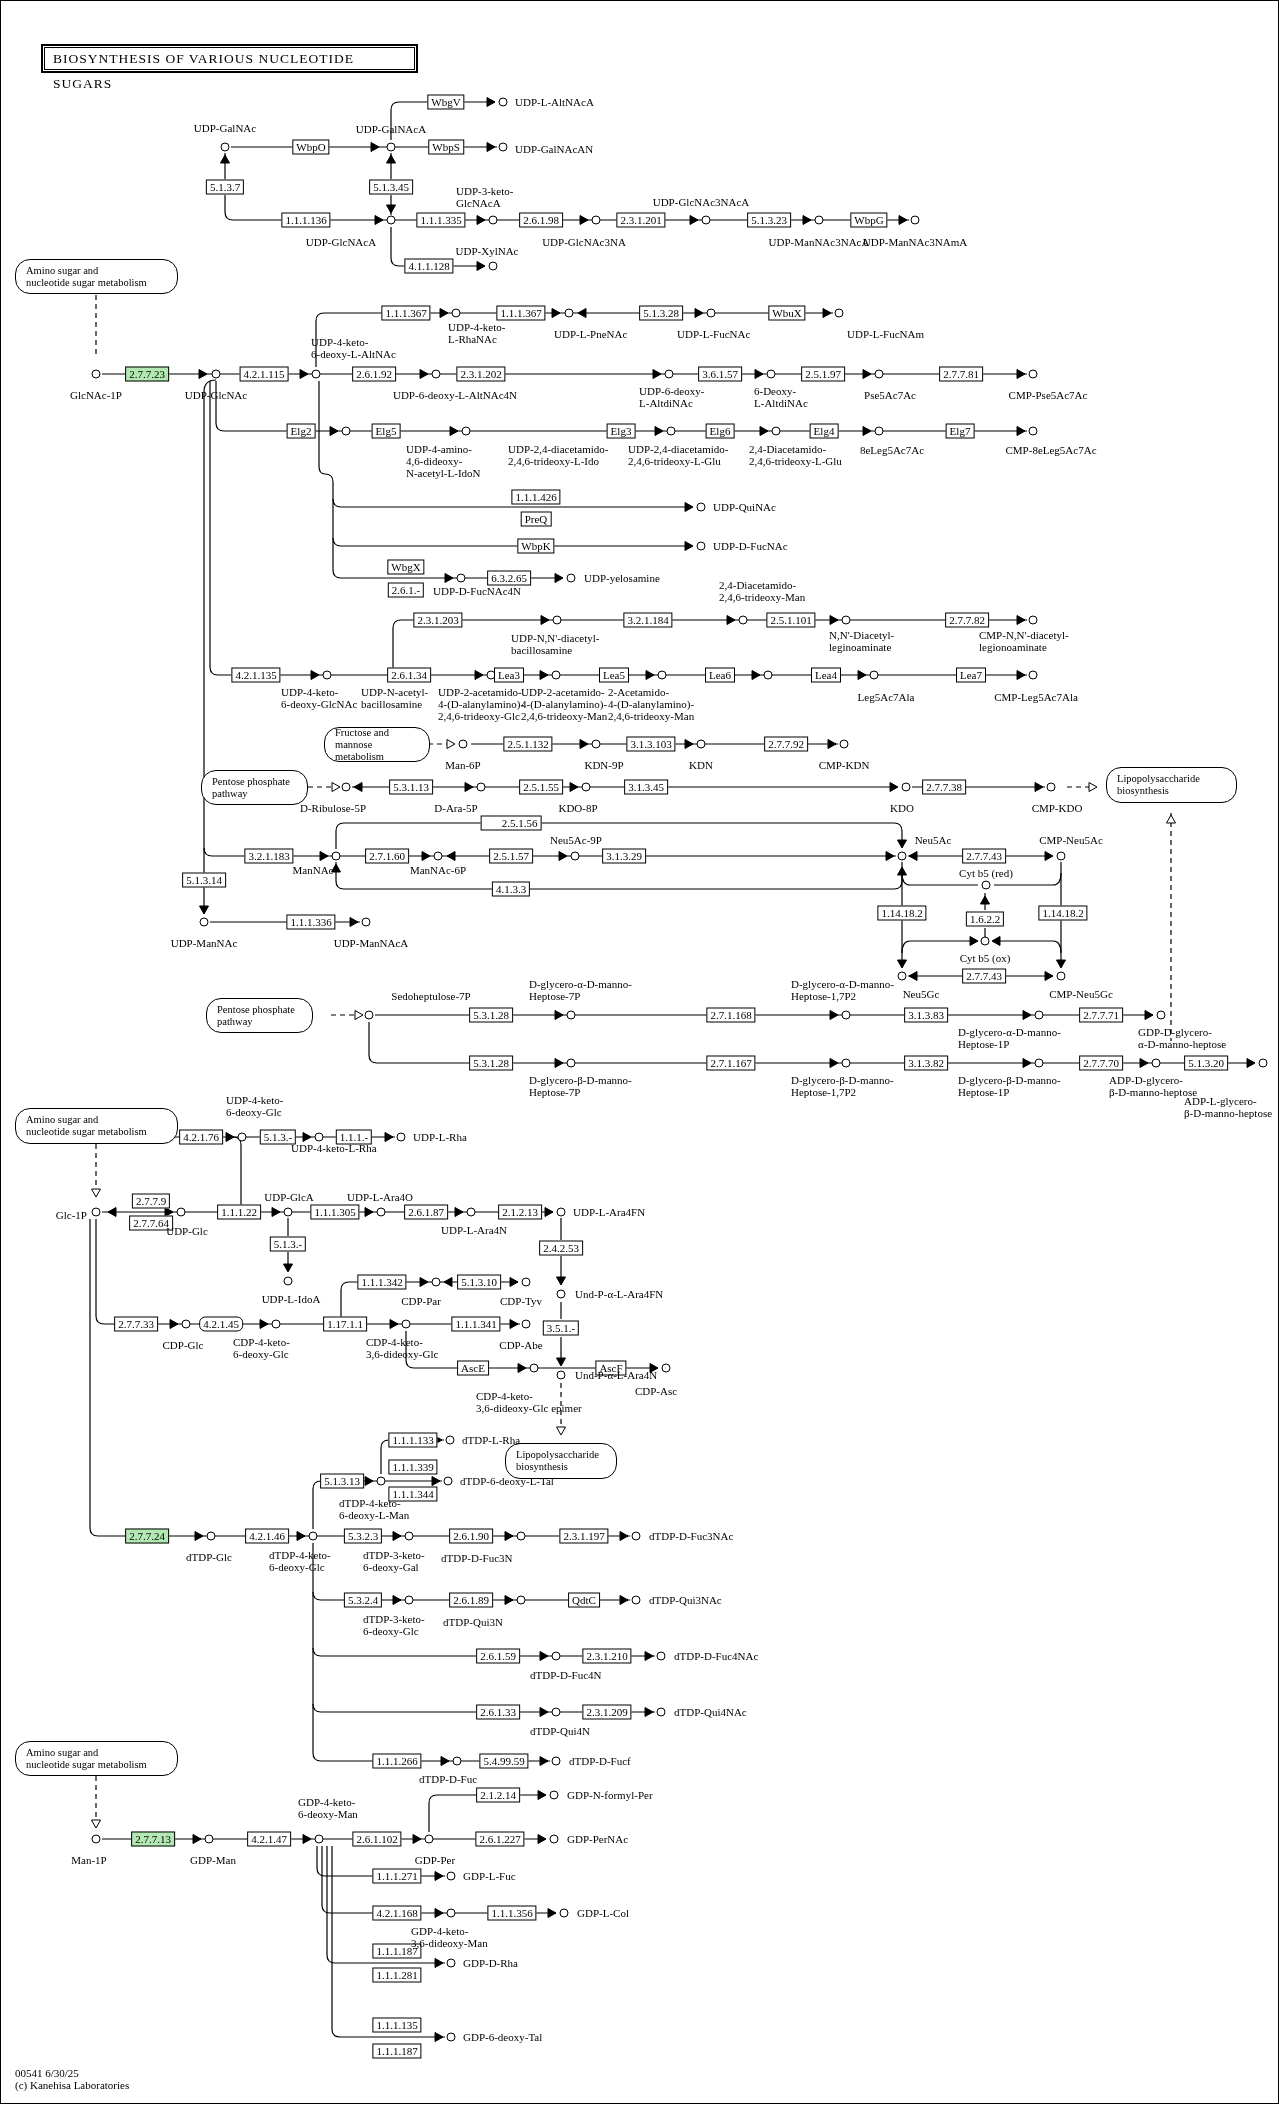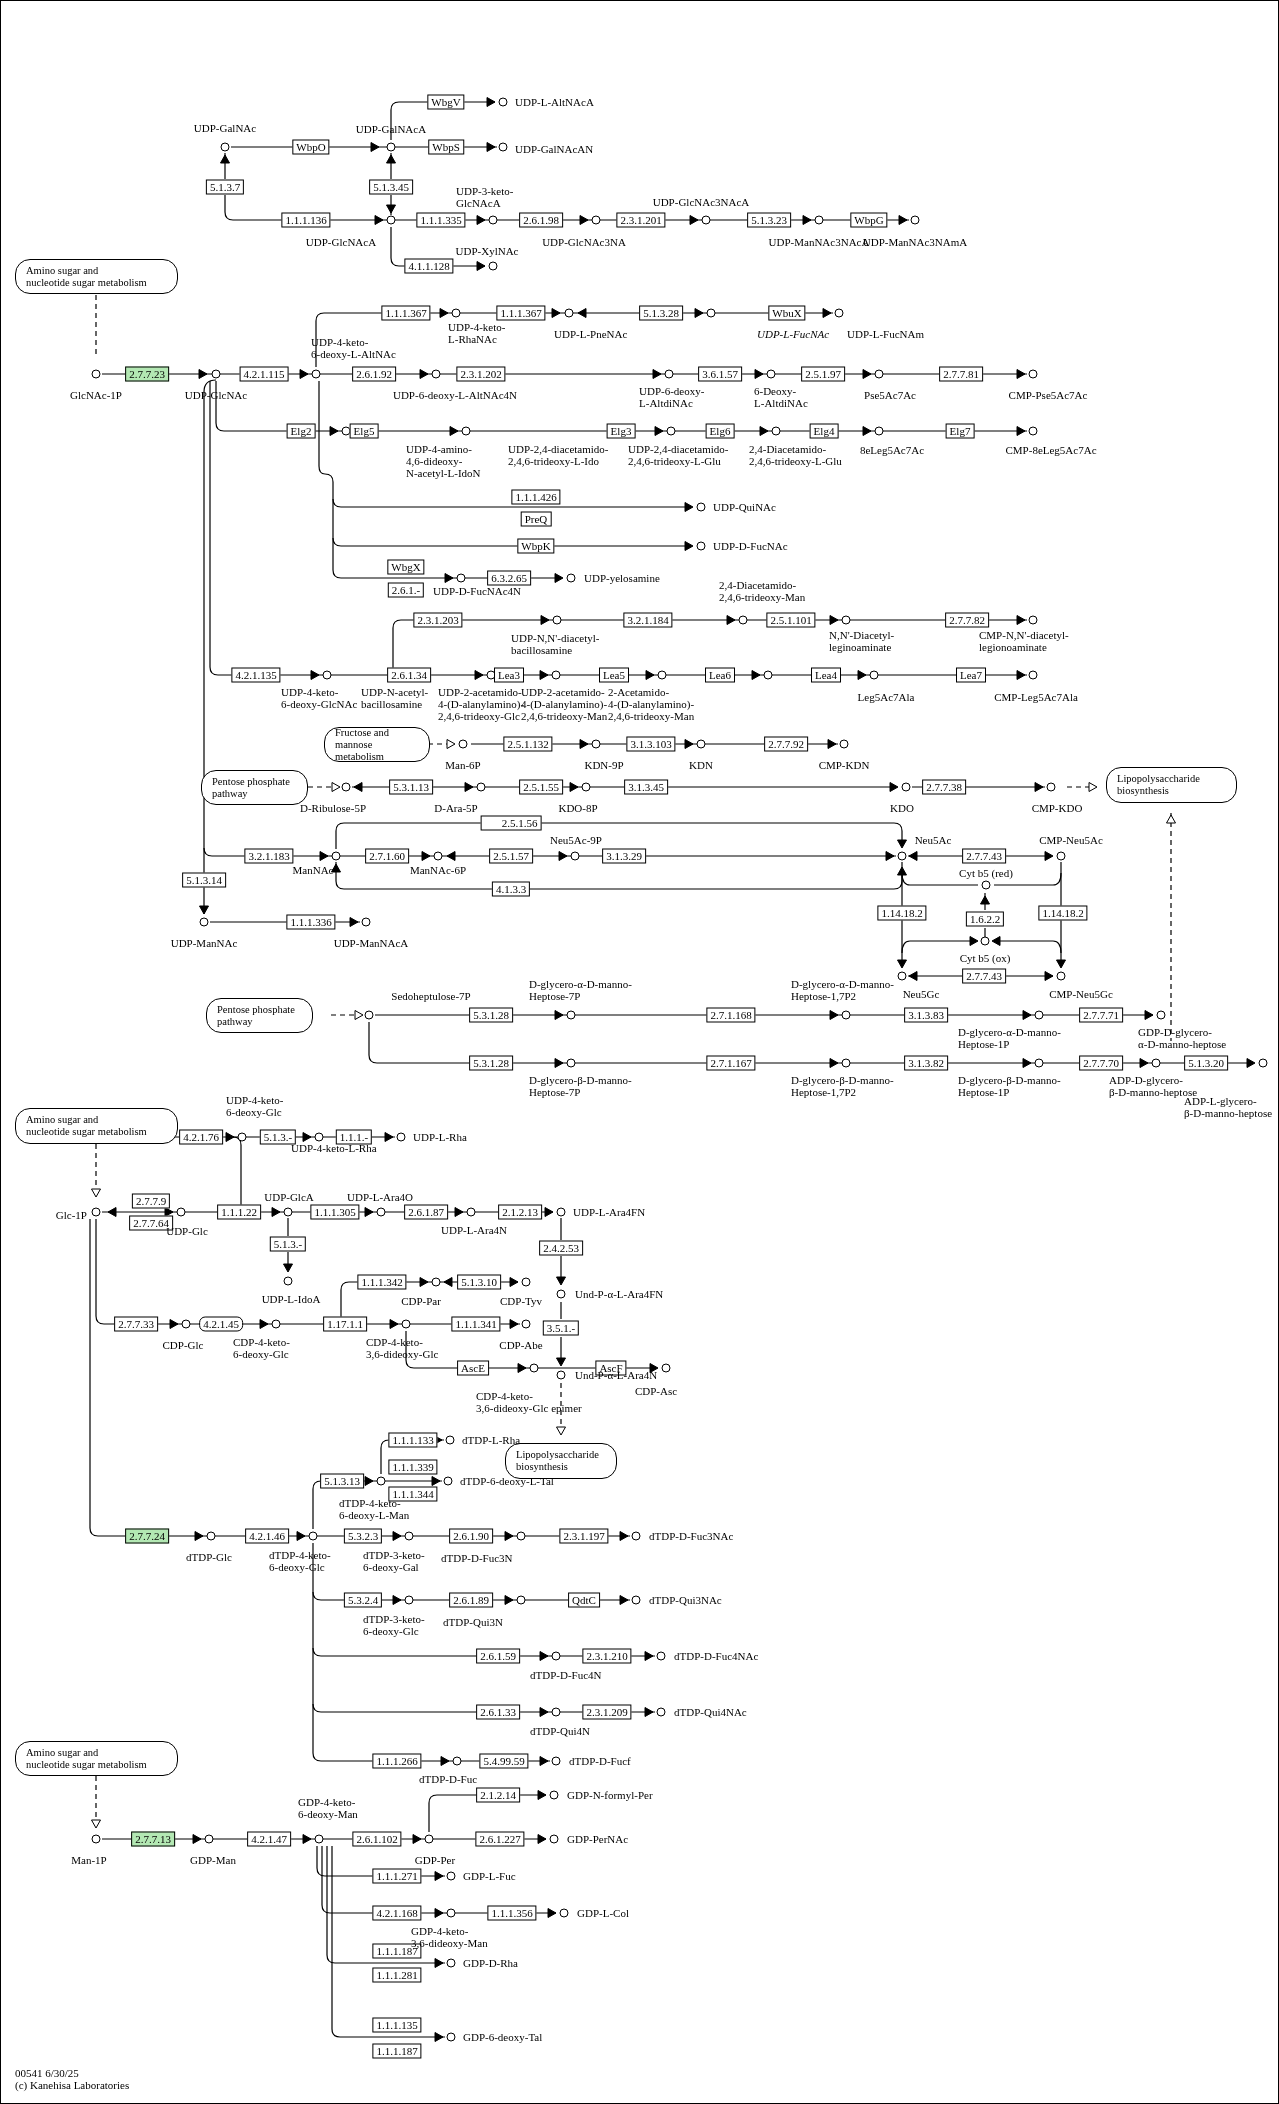--- a/index.html
+++ b/index.html
@@ -233,20 +233,21 @@
       <polygon points="302,1833.5 302,1842.5 310,1838" fill="#000000" stroke="#000000" stroke-width="1"></polygon>
       <polygon points="412,1833.5 412,1842.5 420,1838" fill="#000000" stroke="#000000" stroke-width="1"></polygon>
       <polygon points="537,1833.5 537,1842.5 545,1838" fill="#000000" stroke="#000000" stroke-width="1"></polygon>
       <polygon points="537,1789.5 537,1798.5 545,1794" fill="#000000" stroke="#000000" stroke-width="1"></polygon>
       <polygon points="434,1870.5 434,1879.5 442,1875" fill="#000000" stroke="#000000" stroke-width="1"></polygon>
       <polygon points="434,1907.5 434,1916.5 442,1912" fill="#000000" stroke="#000000" stroke-width="1"></polygon>
       <polygon points="547,1907.5 547,1916.5 555,1912" fill="#000000" stroke="#000000" stroke-width="1"></polygon>
       <polygon points="434,1957.5 434,1966.5 442,1962" fill="#000000" stroke="#000000" stroke-width="1"></polygon>
       <polygon points="434,2031.5 434,2040.5 442,2036" fill="#000000" stroke="#000000" stroke-width="1"></polygon>
     </svg>
+  <div id="title-box">BIOSYNTHESIS  OF  VARIOUS  NUCLEOTIDE  SUGARS</div>
   <div class="f" style="left:14px;top:2066px;">00541 6/30/25</div>
   <div class="f" style="left:14px;top:2078px;">(c) Kanehisa Laboratories</div>
 <div class="r" style="left: 14px; top: 258px; width: 163px; height: 35px;">
       <div>Amino sugar and</div>
       <div>nucleotide sugar metabolism</div>
     </div>
     <div class="r" style="left: 323px; top: 726px; width: 106px; height: 35px;">
       <div>Fructose and mannose</div>
       <div>metabolism</div>
     </div>
@@ -291,21 +292,21 @@
     <div class="b" style="left: 373px; top: 373px;">2.6.1.92</div>
     <div class="b" style="left: 480px; top: 373px;">2.3.1.202</div>
     <div class="b" style="left: 719px; top: 373px;">3.6.1.57</div>
     <div class="b" style="left: 822px; top: 373px;">2.5.1.97</div>
     <div class="b" style="left: 960px; top: 373px;">2.7.7.81</div>
     <div class="b" style="left: 405px; top: 312px;">1.1.1.367</div>
     <div class="b" style="left: 520px; top: 312px;">1.1.1.367</div>
     <div class="b" style="left: 660px; top: 312px;">5.1.3.28</div>
     <div class="b" style="left: 786px; top: 312px;">WbuX</div>
     <div class="b" style="left: 300px; top: 430px;">Elg2</div>
-    <div class="b" style="left: 363px; top: 430px;">Elg5</div>
+    <div class="b" style="left: 385px; top: 430px;">Elg5</div>
     <div class="b" style="left: 620px; top: 430px;">Elg3</div>
     <div class="b" style="left: 719px; top: 430px;">Elg6</div>
     <div class="b" style="left: 823px; top: 430px;">Elg4</div>
     <div class="b" style="left: 959px; top: 430px;">Elg7</div>
     <div class="b" style="left: 535px; top: 496px;">1.1.1.426</div>
     <div class="b" style="left: 535px; top: 518px;">PreQ</div>
     <div class="b" style="left: 535px; top: 545px;">WbpK</div>
     <div class="b" style="left: 405px; top: 566px;">WbgX</div>
     <div class="b" style="left: 405px; top: 589px;">2.6.1.-</div>
     <div class="b" style="left: 508px; top: 577px;">6.3.2.65</div>
@@ -540,21 +541,21 @@
     <div class="t c-a" style="left: 454px; top: 394px;">UDP-6-deoxy-L-AltNAc4N</div>
     <div class="t l-a" style="left: 638px; top: 390px;">UDP-6-deoxy-</div>
     <div class="t l-a" style="left: 638px; top: 402px;">L-AltdiNAc</div>
     <div class="t l-a" style="left: 753px; top: 390px;">6-Deoxy-</div>
     <div class="t l-a" style="left: 753px; top: 402px;">L-AltdiNAc</div>
     <div class="t c-a" style="left: 889px; top: 394px; text-align: center;">Pse5Ac7Ac</div>
     <div class="t c-a" style="left: 1047px; top: 394px;">CMP-Pse5Ac7Ac</div>
     <div class="t l-a" style="left: 447px; top: 326px;">UDP-4-keto-</div>
     <div class="t l-a" style="left: 447px; top: 338px;">L-RhaNAc</div>
     <div class="t l-a" style="left: 553px; top: 333px;">UDP-L-PneNAc</div>
-    <div class="t l-a" style="left: 756px; top: 333px; font-style: italic;">UDP-L-FucNAc</div>
+    <div class="t l-a" style="left: 676px; top: 333px;">UDP-L-FucNAc</div>
     <div class="t l-a" style="left: 846px; top: 333px;">UDP-L-FucNAm</div>
     <div class="t l-a" style="left: 405px; top: 448px;">UDP-4-amino-</div>
     <div class="t l-a" style="left: 405px; top: 460px;">4,6-dideoxy-</div>
     <div class="t l-a" style="left: 405px; top: 472px;">N-acetyl-L-IdoN</div>
     <div class="t l-a" style="left: 507px; top: 448px;">UDP-2,4-diacetamido-</div>
     <div class="t l-a" style="left: 507px; top: 460px;">2,4,6-trideoxy-L-Ido</div>
     <div class="t l-a" style="left: 627px; top: 448px;">UDP-2,4-diacetamido-</div>
     <div class="t l-a" style="left: 627px; top: 460px;">2,4,6-trideoxy-L-Glu</div>
     <div class="t l-a" style="left: 748px; top: 448px;">2,4-Diacetamido-</div>
     <div class="t l-a" style="left: 748px; top: 460px;">2,4,6-trideoxy-L-Glu</div>

